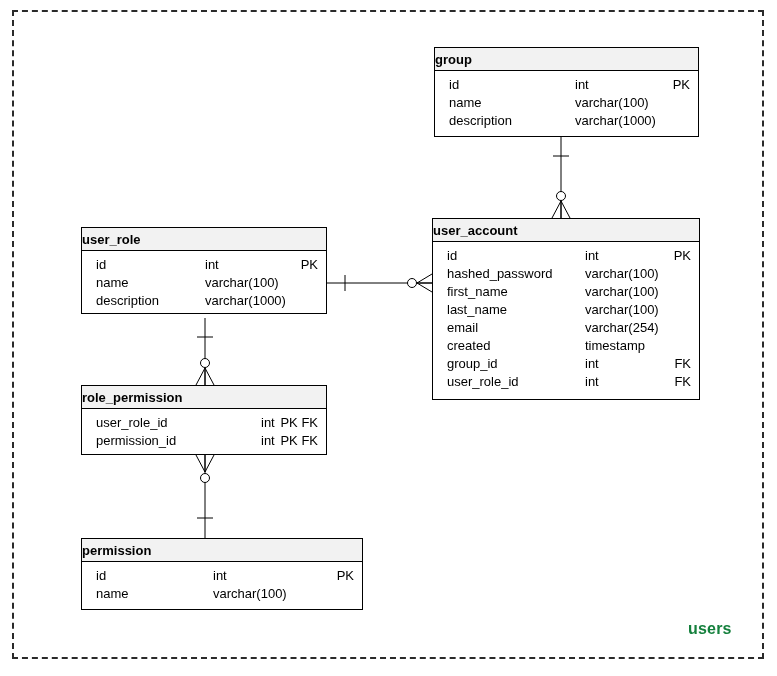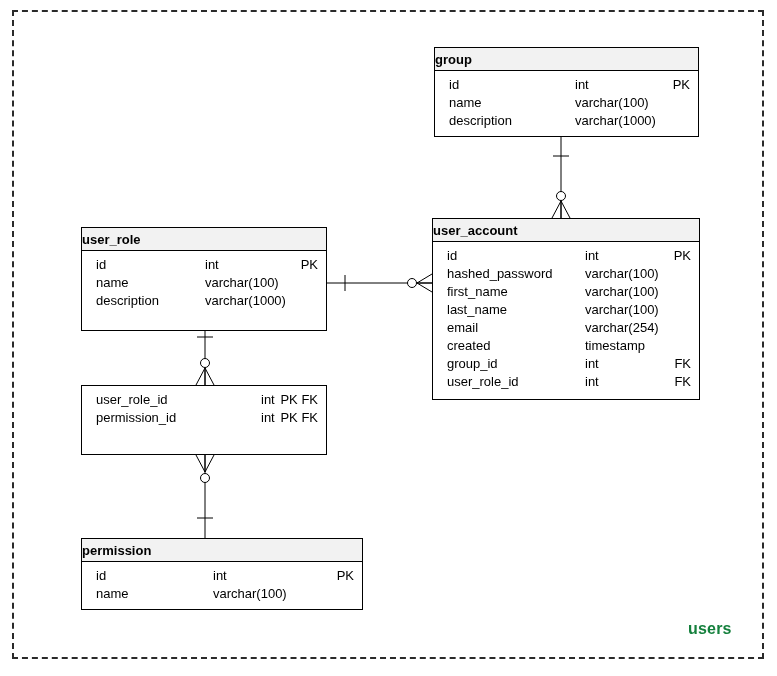--- a/index.html
+++ b/index.html
@@ -134,21 +134,21 @@
         <span class="col-key">FK</span>
       </div>
       <div class="db-row">
         <span class="col-name">user_role_id</span>
         <span class="col-type">int</span>
         <span class="col-key">FK</span>
       </div>
     </div>
   </div>
 
-  <div class="db-table" style="left:81px; top:227px; width:246px; height:104px; --name-w:109px;">
+  <div class="db-table" style="left:81px; top:227px; width:246px; height:87px; --name-w:109px;">
     <div class="db-table-header">user_role</div>
     <div class="db-table-body">
       <div class="db-row">
         <span class="col-name">id</span>
         <span class="col-type">int</span>
         <span class="col-key">PK</span>
       </div>
       <div class="db-row">
         <span class="col-name">name</span>
         <span class="col-type">varchar(100)</span>
@@ -156,20 +156,21 @@
       </div>
       <div class="db-row">
         <span class="col-name">description</span>
         <span class="col-type">varchar(1000)</span>
         <span class="col-key"></span>
       </div>
     </div>
   </div>
 
   <div class="db-table" style="left:81px; top:385px; width:246px; height:70px; --name-w:165px;">
+    <div class="db-table-header">role_permission</div>
     <div class="db-table-body">
       <div class="db-row">
         <span class="col-name">user_role_id</span>
         <span class="col-type">int</span>
         <span class="col-key">PK FK</span>
       </div>
       <div class="db-row">
         <span class="col-name">permission_id</span>
         <span class="col-type">int</span>
         <span class="col-key">PK FK</span>

